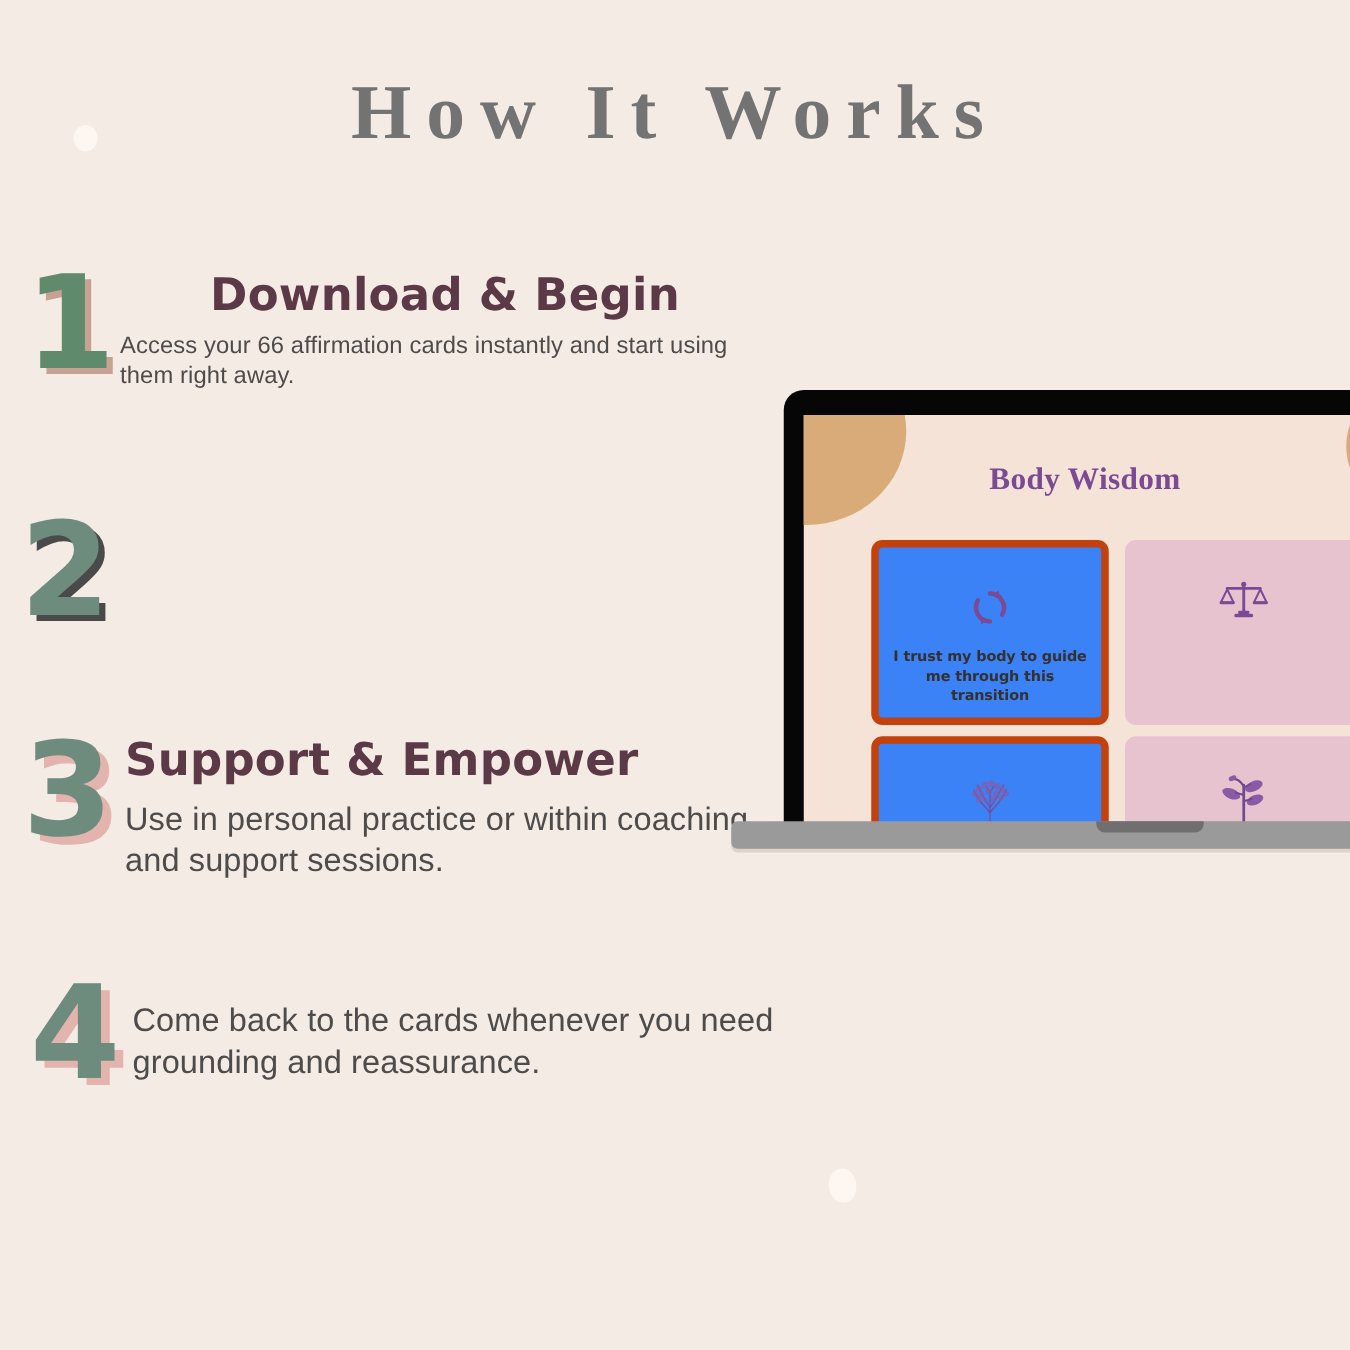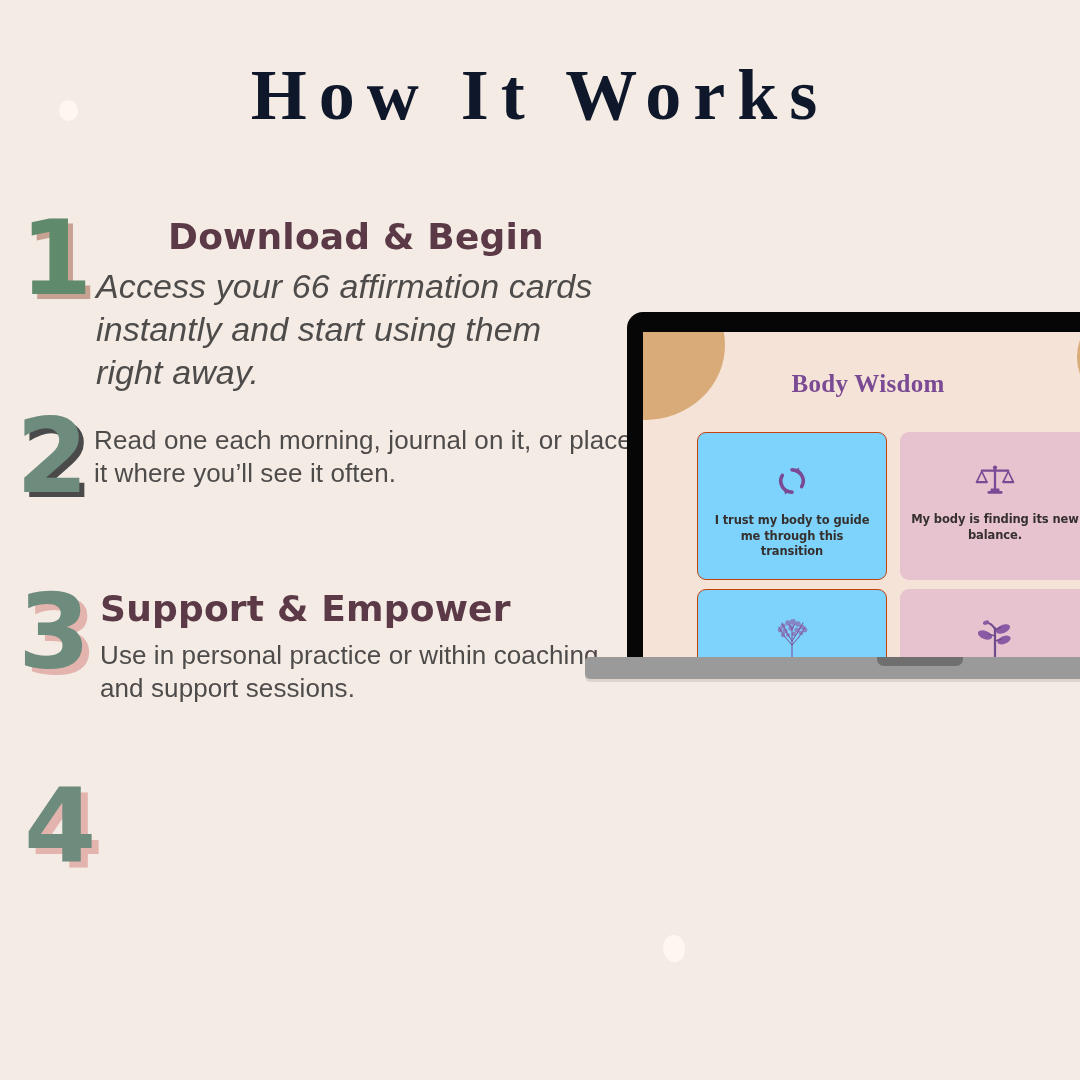--- a/index.html
+++ b/index.html
@@ -15,23 +15,23 @@
   .deco-dot{ position:absolute; background:#fdf6f1; border-radius:50%; }
   #dot-a{ left:59px; top:100px; width:19px; height:21px; }
   #dot-b{ left:663px; top:935px; width:22px; height:27px; border-radius:48% 52% 45% 55%; }
 
   
   #page-title{
     position:absolute; left:0; top:58px; width:1080px;
     text-align:center;
     font-family:"Liberation Serif", serif;
     font-weight:700;
-    font-size:72px;
+    font-size:62px;
     letter-spacing:12px;
-    color:#0f172a;
+    color:#737373;
     line-height:1.05;
   }
 
   
   #steps{ position:absolute; left:0; top:196px; width:1080px; }
   .step{ position:relative; height:0; }
   .step-num{
     position:absolute;
     font-family:"DejaVu Sans", sans-serif;
     font-weight:700;
@@ -52,21 +52,21 @@
     font-weight:400;
     color:#4e4b4b;
     line-height:1.26;
     letter-spacing:.1px;
   }
 
   
   #step-1 .step-num{ left:20px; top:10px; color:#5f8a6b; text-shadow:5px 5px 0 #c7a192; }
   #step-1 .step-body{ left:96px; top:20px; width:520px; }
   #step-1 .step-title{ font-size:36px;text-align:center; }
-  #step-1 .step-desc{ font-size:34px; margin-top:8px;font-style:italic; }
+  #step-1 .step-desc{ font-size:19px; margin-top:8px; }
 
   #step-2 .step-num{ left:16px; top:208px; color:#6e8c7e; text-shadow:5px 5px 0 #4a4a4a; }
   #step-2 .step-body{ left:94px; top:220px; width:540px; }
   #step-2 .step-title{ font-size:36px; }
   #step-2 .step-desc{ font-size:26px; margin-top:8px; }
 
   #step-3 .step-num{ left:18px; top:384px; color:#6e8c7e; text-shadow:7px 6px 0 #e3b3ad; }
   #step-3 .step-body{ left:100px; top:392px; width:530px; }
   #step-3 .step-title{ font-size:36px; }
   #step-3 .step-desc{ font-size:26px; margin-top:10px; }
@@ -118,21 +118,21 @@
     grid-template-columns:190px 190px;
     gap:9px 13px;
   }
   .card{
     border-radius:9px;
     height:148px;
     padding:26px 10px 0;
     display:flex; flex-direction:column; align-items:center;
     overflow:hidden;
   }
-  .card.tone-cream{ background:#7dd3fc; border:1px solid #c2410c; }
+  .card.tone-cream{ background:#3b82f6; border:6px solid #c2410c; }
   .card.tone-pink{ background:#e6c3cf; }
   .card-icon{ height:44px; display:flex; align-items:center; justify-content:center; }
   .card-icon svg{ display:block; }
   .card-text{
     margin-top:10px;
     font-family:"DejaVu Sans", sans-serif;
     font-weight:700;
     font-size:11.5px;
     line-height:1.35;
     color:#35302e;
@@ -167,35 +167,35 @@
     <div class="step-num">1</div>
     <div class="step-body">
       <div class="step-title">Download &amp; Begin</div>
       <div class="step-desc">Access your 66 affirmation cards instantly and start using them right away.</div>
     </div>
   </div>
 
   <div class="step" id="step-2">
     <div class="step-num">2</div>
     <div class="step-body">
-      <div class="step-desc">Read one each morning, journal on it, or place it where you’ll see it often.</div>
     </div>
   </div>
 
   <div class="step" id="step-3">
     <div class="step-num">3</div>
     <div class="step-body">
       <div class="step-title">Support &amp; Empower</div>
       <div class="step-desc">Use in personal practice or within coaching and support sessions.</div>
     </div>
   </div>
 
   <div class="step" id="step-4">
     <div class="step-num">4</div>
     <div class="step-body">
+      <div class="step-desc">Come back to the cards whenever you need grounding and reassurance.</div>
     </div>
   </div>
 
 </div>
 
 <div id="laptop">
   <div id="laptop-lid">
     <div id="laptop-screen">
 
       <div id="screen-corner-tl"></div>
@@ -224,21 +224,20 @@
               <rect x="6" y="7.4" width="32" height="2.4" rx="1.2" fill="#7a4a94"></rect>
               <circle cx="22" cy="5" r="2.3" fill="#7a4a94"></circle>
               <path d="M7.2 9.5 L1.6 21 h11.2 Z" stroke="#7a4a94" stroke-width="1.8" fill="none"></path>
               <path d="M36.8 9.5 L31.2 21 h11.2 Z" stroke="#7a4a94" stroke-width="1.8" fill="none"></path>
               <rect x="0.6" y="20.4" width="13.2" height="2.3" rx="1.1" fill="#7a4a94"></rect>
               <rect x="30.2" y="20.4" width="13.2" height="2.3" rx="1.1" fill="#7a4a94"></rect>
               <rect x="17" y="28.6" width="10" height="3" rx="1" fill="#7a4a94"></rect>
               <rect x="13.6" y="31.2" width="16.8" height="3.2" rx="1.4" fill="#7a4a94"></rect>
             </svg>
           </div>
-          <div class="card-text">My body is finding its new balance.</div>
         </div>
 
         <div class="card tone-cream">
           <div class="card-icon">
             <svg width="40" height="42" viewBox="0 0 40 42" fill="none">
               <g stroke="#7a4a94" stroke-width="1" stroke-linecap="round">
                 <path d="M20 42 V24"></path>
                 <path d="M20 28 L13 20"></path>
                   <path d="M20 28 L27 20"></path>
                 <path d="M20 24 L15 16"></path>

